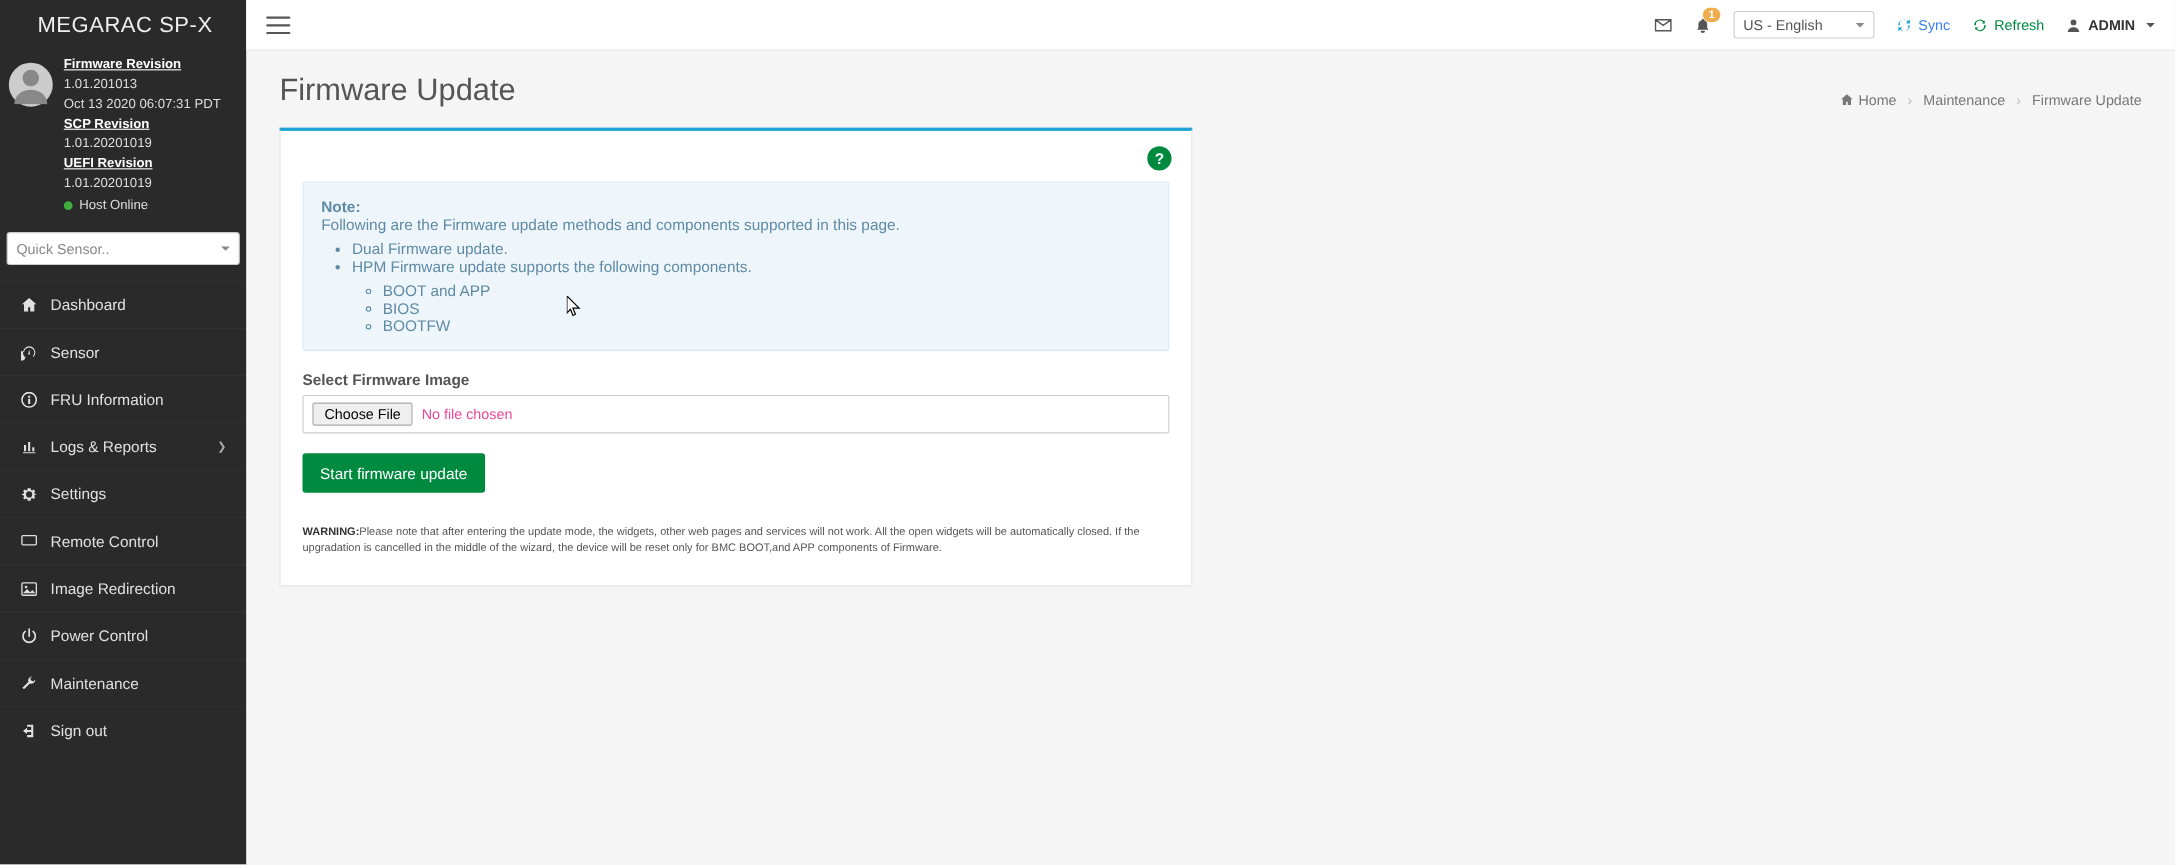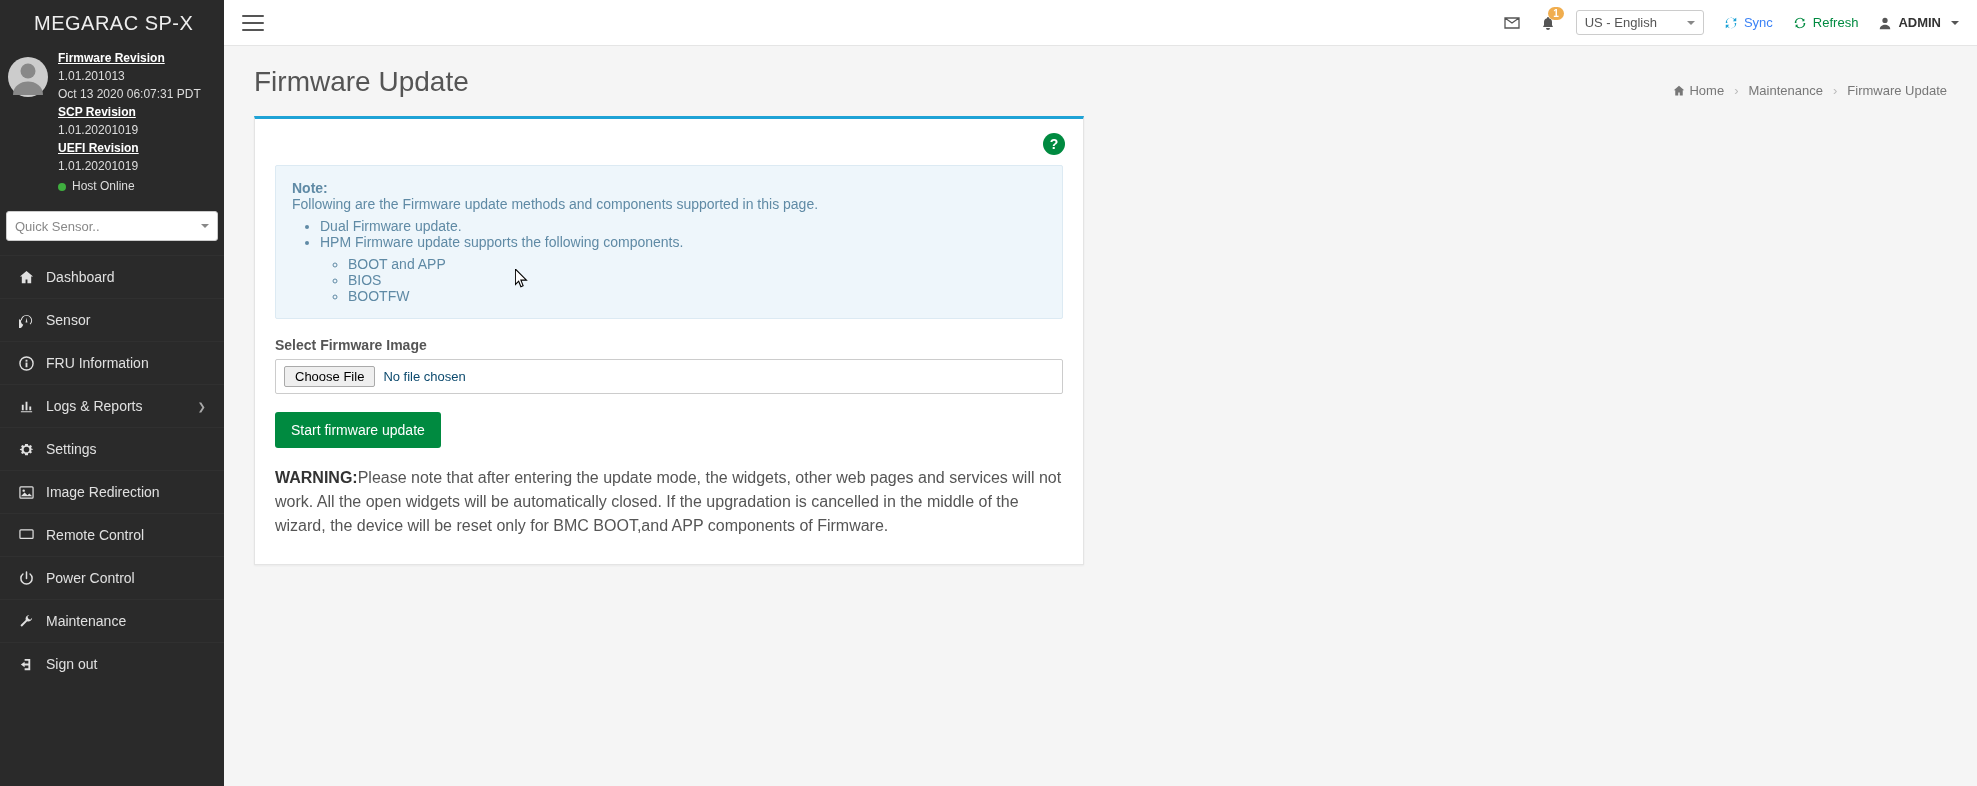--- a/index.html
+++ b/index.html
@@ -143,26 +143,26 @@
 .notebox ul ul { list-style: circle; margin-left:28px; }
 .flabel { font-weight:600; color:#555; margin-bottom:6px; font-size:14px;}
 .filebox {
   border:1px solid #ccc; border-radius:2px; padding:6px 8px;
   display:flex; align-items:center; gap:8px; margin-bottom:18px;
 }
 .filebox button {
   background:#efefef; border:1px solid #aaa; border-radius:2px;
   padding:2px 10px; font-size:13px; cursor:pointer;
 }
-.filebox .fn { color:#0c4a6e; font-size:13px; }
+.filebox .fn { color:#ec4899; font-size:13px; }
 .startbtn {
   background:#008a40; color:#fff; border:none; border-radius:3px;
   padding:10px 16px; font-size:14px; cursor:pointer;
 }
-.warn { margin-top:18px; color:#555; font-size:16px; line-height:1.5;}
+.warn { margin-top:28px; color:#555; font-size:10px; line-height:1.5;}
 .warn b { color:#333; }
 
 .cursor { position:absolute; width:14px; height:20px; pointer-events:none;}
 .cursor svg { width:14px; height:20px; }
 </style>
 </head>
 <body>
 
 <svg width="0" height="0" style="position:absolute">
   <symbol id="i-home" viewBox="0 0 16 16">
@@ -295,32 +295,32 @@
           <span class="icn">
             <svg>
               <use href="#i-gear"></use>
             </svg>
           </span>
           <span>Settings</span>
         </li>
         <li>
           <span class="icn">
             <svg>
+              <use href="#i-monitor"></use>
+            </svg>
+          </span>
+          <span>Remote Control</span>
+        </li>
+        <li>
+          <span class="icn">
+            <svg>
               <use href="#i-image"></use>
             </svg>
           </span>
           <span>Image Redirection</span>
-        </li>
-        <li>
-          <span class="icn">
-            <svg>
-              <use href="#i-monitor"></use>
-            </svg>
-          </span>
-          <span>Remote Control</span>
         </li>
         <li>
           <span class="icn">
             <svg>
               <use href="#i-power"></use>
             </svg>
           </span>
           <span>Power Control</span>
         </li>
         <li>

